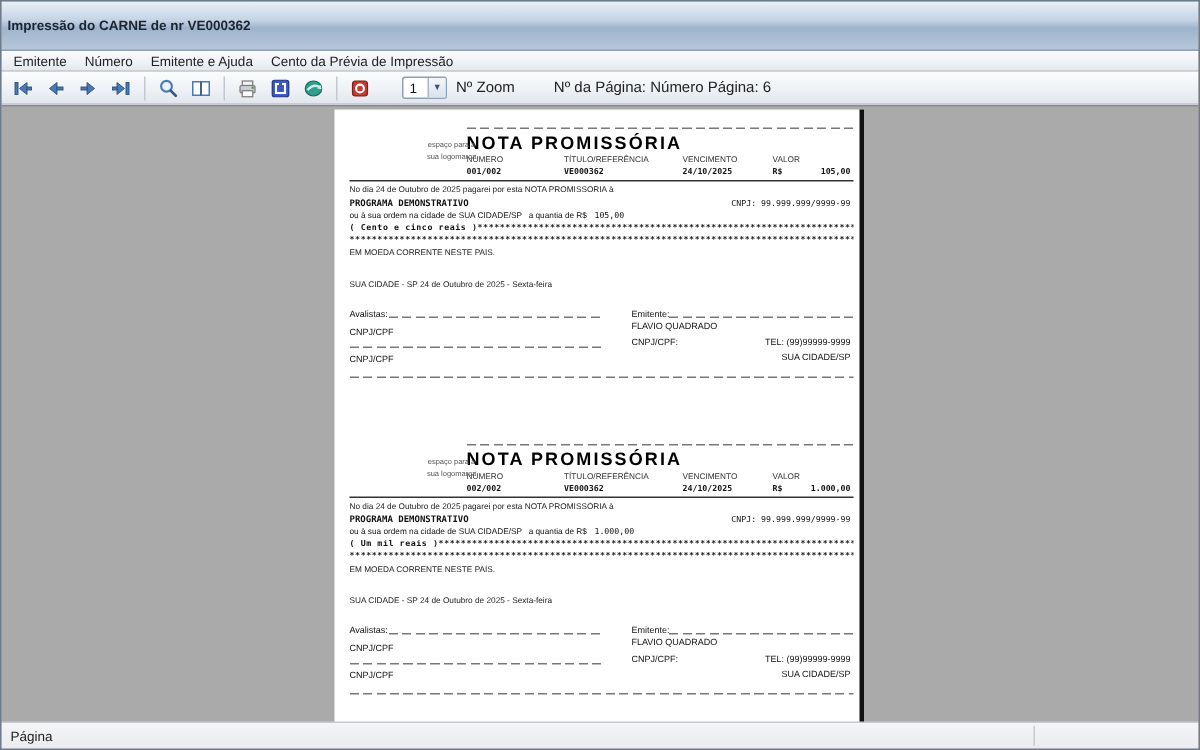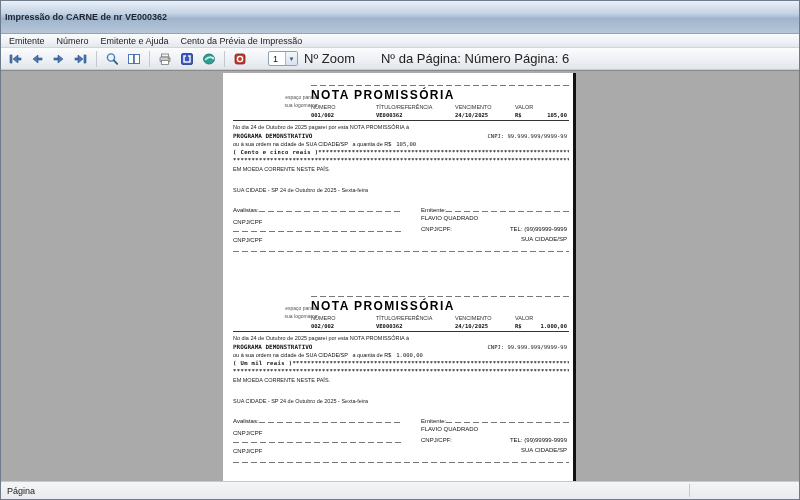--- a/index.html
+++ b/index.html
@@ -40,21 +40,21 @@
     background:linear-gradient(to bottom,#fbfcfd 0%,#eef1f5 55%,#e2e6ec 100%);
     border-bottom:1px solid #c9ced6;
     display:flex; align-items:center;
     padding:0 4px; gap:2px;
   }
   .tb-btn {
     width:20px; height:18px; display:flex; align-items:center; justify-content:center;
     border:1px solid transparent; border-radius:2px;
   }
   .tb-sep { width:1px; height:16px; background:#c3c8d0; margin:0 3px; }
-  .tb-label { font-size:13px; color:#222; margin-left:4px; }
+  .tb-label { font-size:10px; color:#222; margin-left:4px; }
   .tb-label.pages { margin-left:24px; }
   .zoom-select {
     margin-left:16px;
     width:30px; height:15px; background:#fff;
     border:1px solid #8fa0b4; border-radius:2px;
     display:flex; align-items:center; font-size:9px;
   }
   .zoom-select .val { flex:1; padding-left:4px; color:#111; }
   .zoom-select .dd {
     width:12px; height:100%;

